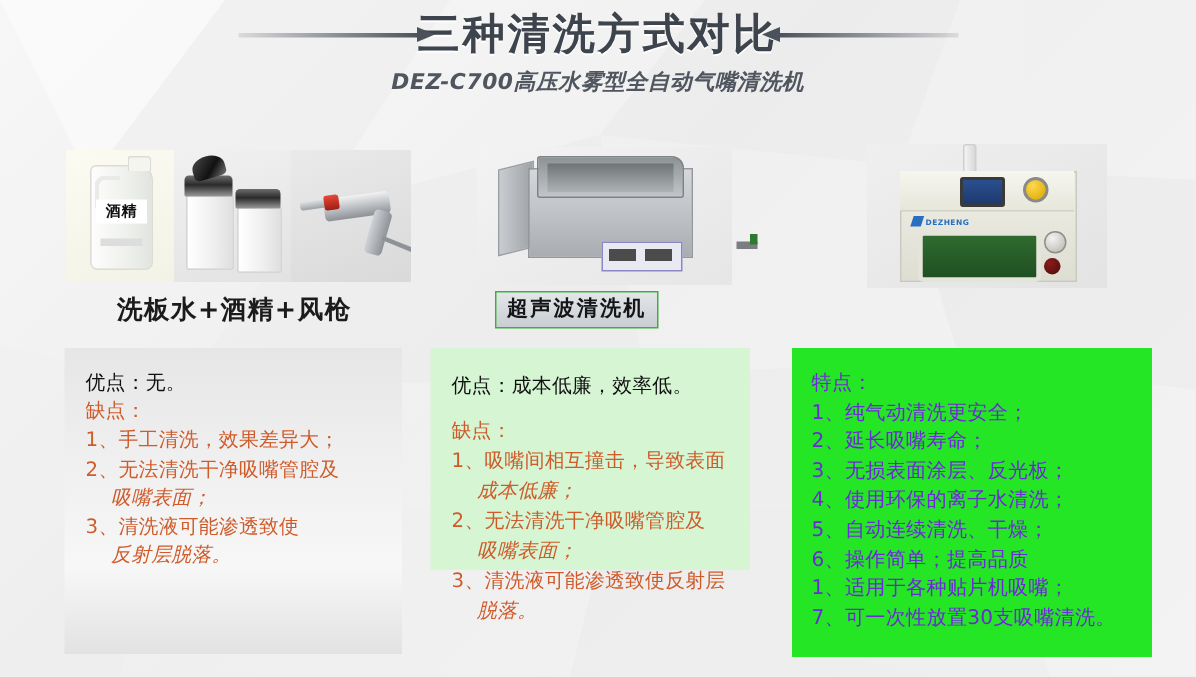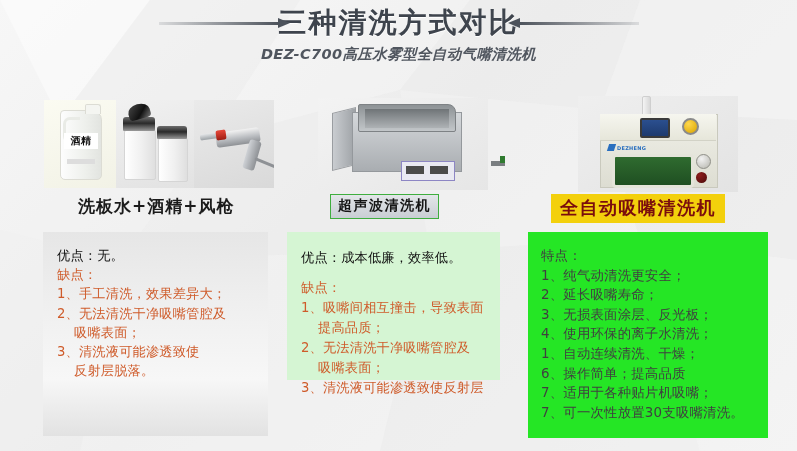--- a/index.html
+++ b/index.html
@@ -111,25 +111,25 @@
   .box{position:absolute;box-sizing:border-box;}
   .box1{left:43px;top:232px;width:225px;height:204px;
         background:linear-gradient(to bottom,#e6e6e6 0%,#efefef 35%,#f7f7f7 72%,#e2e2e2 100%);}
   .box2{left:287px;top:232px;width:213px;height:148px;background:#d5f5d3;}
   .box3{left:528px;top:232px;width:240px;height:206px;background:#25e625;}
 
   .box-inner{padding:14px 6px 0 14px;}
   .line{font-size:13.2px;line-height:19.2px;white-space:pre;letter-spacing:.2px;}
   .ln-black{color:#111;}
   .ln-orange{color:#cf5b2a;}
-  .ln-ind{padding-left:17px;}
+  .ln-ind{padding-left:17px;font-style:italic;}
   .box2 .box-inner{padding:16px 4px 0 14px;}
   .box2 .line{font-size:13.2px;line-height:20px;}
   .box3 .box-inner{padding:14px 4px 0 13px;}
-  .box3 .line{font-size:13.4px;line-height:19.6px;color:#404040;}
+  .box3 .line{font-size:13.4px;line-height:19.6px;color:#6d28d9;}
   .gap{height:10px;}
 </style>
 </head>
 <body>
 
 <div id="page">
   <div class="bg-base"></div>
   <svg class="poly" width="797" height="451">
     <polygon points="0,0 150,0 60,120" fill="#ffffff" opacity=".75"></polygon>
     <polygon points="150,0 300,0 210,140 60,120" fill="#eeeeee" opacity=".8"></polygon>
@@ -206,51 +206,51 @@
       <div class="m-ebtn"></div>
       <div class="m-logo"><i></i>DEZHENG</div>
       <div class="m-door"></div>
       <div class="m-gauge"></div>
       <div class="m-knob"></div>
     </div>
   </div>
 
   <div class="cap-lbl cap1">洗板水+酒精+风枪</div>
   <div class="cap-lbl cap2">超声波清洗机</div>
-  <div class="cap-lbl cap3">全自动吸嘴清洗机</div>
 
   <div class="box box1">
     <div class="box-inner">
         <div class="line ln-black">优点：无。</div>
         <div class="line ln-orange">缺点：</div>
         <div class="line ln-orange">1、手工清洗，效果差异大；</div>
         <div class="line ln-orange">2、无法清洗干净吸嘴管腔及</div>
         <div class="line ln-orange ln-ind">吸嘴表面；</div>
         <div class="line ln-orange">3、清洗液可能渗透致使</div>
         <div class="line ln-orange ln-ind">反射层脱落。</div>
       </div>
   </div>
   <div class="box box2">
     <div class="box-inner">
         <div class="line ln-black">优点：成本低廉，效率低。</div>
         <div class="gap"></div>
         <div class="line ln-orange">缺点：</div>
         <div class="line ln-orange">1、吸嘴间相互撞击，导致表面</div>
-        <div class="line ln-orange ln-ind">提高品质；</div>
+        <div class="line ln-orange ln-ind">成本低廉；</div>
         <div class="line ln-orange">2、无法清洗干净吸嘴管腔及</div>
         <div class="line ln-orange ln-ind">吸嘴表面；</div>
         <div class="line ln-orange">3、清洗液可能渗透致使反射层</div>
+        <div class="line ln-orange ln-ind">脱落。</div>
       </div>
   </div>
   <div class="box box3">
     <div class="box-inner">
         <div class="line ln-black">特点：</div>
         <div class="line ln-black">1、纯气动清洗更安全；</div>
         <div class="line ln-black">2、延长吸嘴寿命；</div>
         <div class="line ln-black">3、无损表面涂层、反光板；</div>
         <div class="line ln-black">4、使用环保的离子水清洗；</div>
-        <div class="line ln-black">1、自动连续清洗、干燥；</div>
+        <div class="line ln-black">5、自动连续清洗、干燥；</div>
         <div class="line ln-black">6、操作简单；提高品质</div>
-        <div class="line ln-black">7、适用于各种贴片机吸嘴；</div>
+        <div class="line ln-black">1、适用于各种贴片机吸嘴；</div>
         <div class="line ln-black">7、可一次性放置30支吸嘴清洗。</div>
       </div>
   </div>
 </div>
 
 </body></html>

